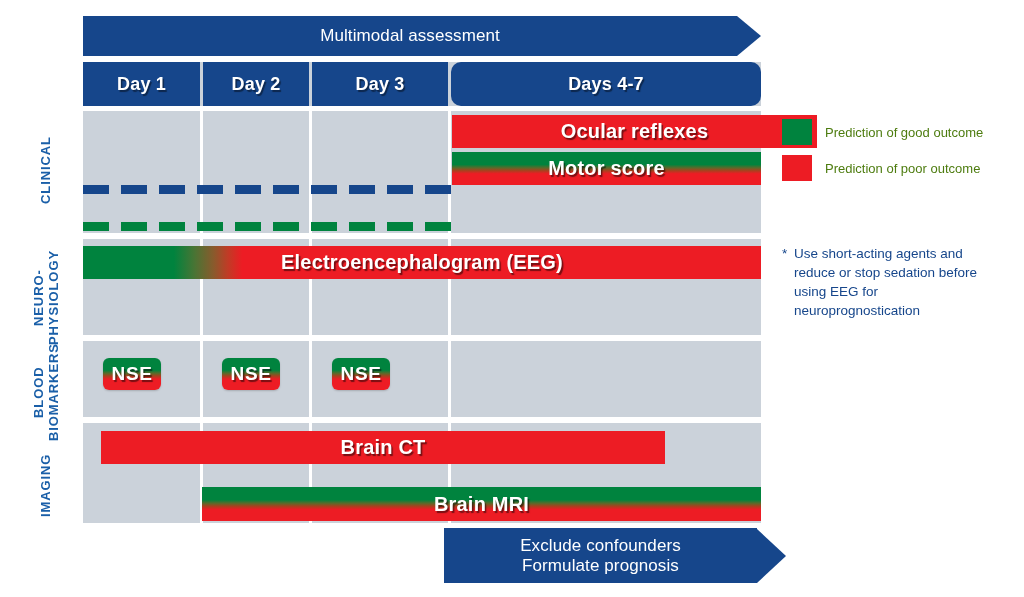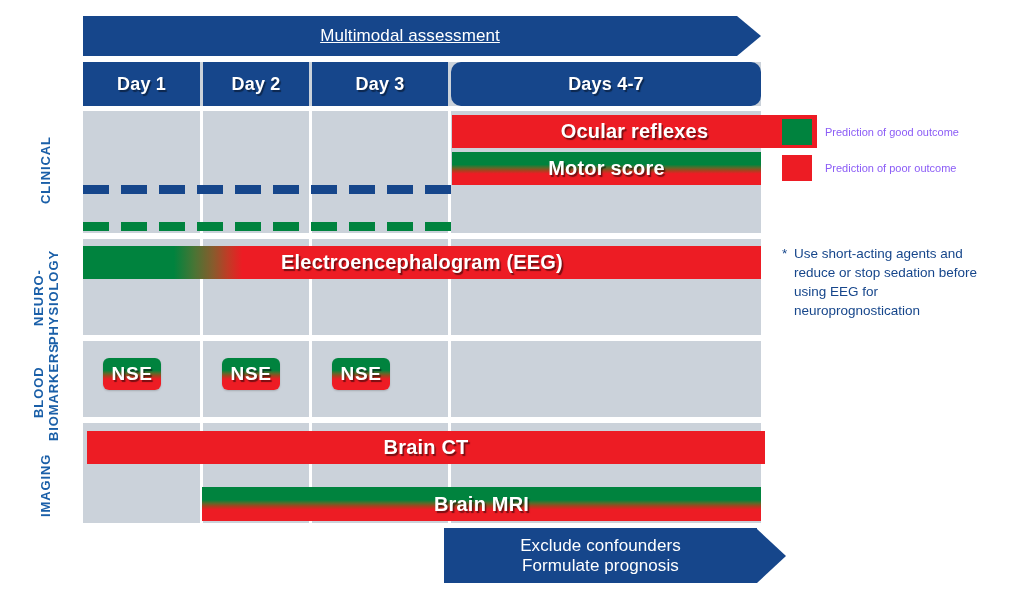--- a/index.html
+++ b/index.html
@@ -98,36 +98,36 @@
     color:#1a5fa8;font-size:13px;font-weight:700;letter-spacing:.9px;
     writing-mode:vertical-rl;transform:rotate(180deg);
     text-align:center;line-height:1.15;white-space:pre-line;
     display:flex;align-items:center;justify-content:center;
   }
 
   
   .legend-row{position:absolute;display:flex;align-items:center;}
   .legend-swatch{width:30px;height:26px;flex:none;}
   .legend-text{
-    margin-left:13px;color:#8b5cf6;font-size:11px;white-space:nowrap;
+    margin-left:13px;color:#4d7c0f;font-size:13px;white-space:nowrap;
   }
   .footnote{
     position:absolute;color:#16468b;font-size:13.5px;line-height:1.42;
     width:215px;
   }
   .footnote .star{position:absolute;left:0;top:0;}
   .footnote .ftxt{display:block;margin-left:12px;}
 </style>
 </head>
 <body>
 
 <div class="arrow-wrap" style="left:83px;top:16px;width:678px;height:40px;">
   <div class="arrow-body" style="width:654px;"></div>
   <div class="arrow-head" style="left:654px;border-width:20px 0 20px 24px;"></div>
-  <div class="arrow-label" style="width:654px;text-decoration:underline;">Multimodal assessment</div>
+  <div class="arrow-label" style="width:654px;">Multimodal assessment</div>
 </div>
 
 <div id="chart">
 
   <div class="dayhead" style="left:0px;width:117px;">Day 1</div>
   <div class="dayhead" style="left:120px;width:106px;">Day 2</div>
   <div class="dayhead" style="left:229px;width:136px;">Day 3</div>
   <div class="dayhead" style="left:368px;width:310px;border-radius:10px;">Days 4-7</div>
 
   <div class="colsep" style="left:117px;top:44px;height:417px;"></div>
@@ -159,21 +159,21 @@
   <div class="nse grad-v" style="left:20px;top:296px;width:58px;height:32px;">
     <span class="txt">NSE</span>
   </div>
   <div class="nse grad-v" style="left:139px;top:296px;width:58px;height:32px;">
     <span class="txt">NSE</span>
   </div>
   <div class="nse grad-v" style="left:249px;top:296px;width:58px;height:32px;">
     <span class="txt">NSE</span>
   </div>
 
-  <div class="bar bar-red" style="left:4px;top:369px;width:678px;height:33px;font-size:20px;">
+  <div class="bar bar-red" style="left:18px;top:369px;width:564px;height:33px;font-size:20px;">
     <span class="txt">Brain CT</span>
   </div>
 
   <div class="bar grad-v" style="left:119px;top:425px;width:559px;height:34px;font-size:20px;">
     <span class="txt">Brain MRI</span>
   </div>
 
 </div>
 
 <div class="sectlabel" style="left:36px;top:110px;width:20px;height:120px;">CLINICAL</div>

